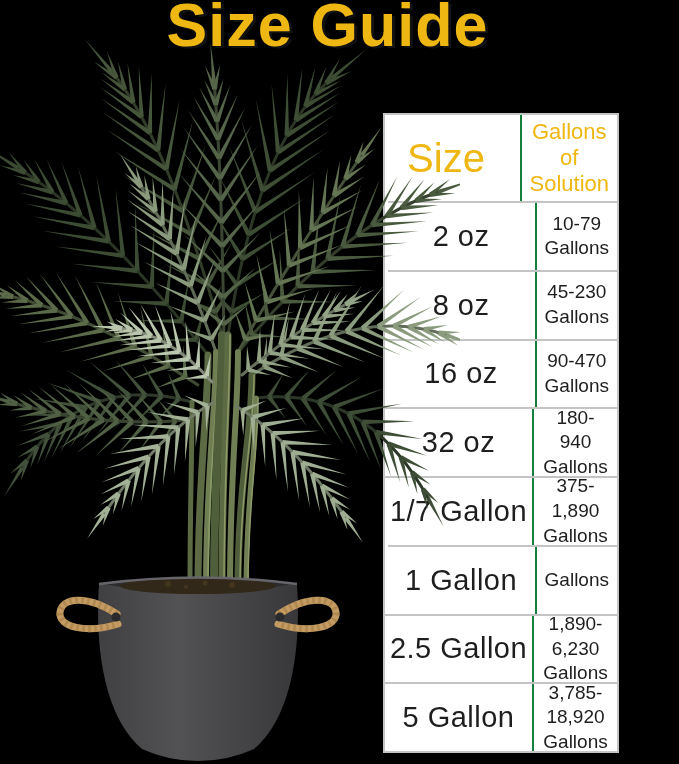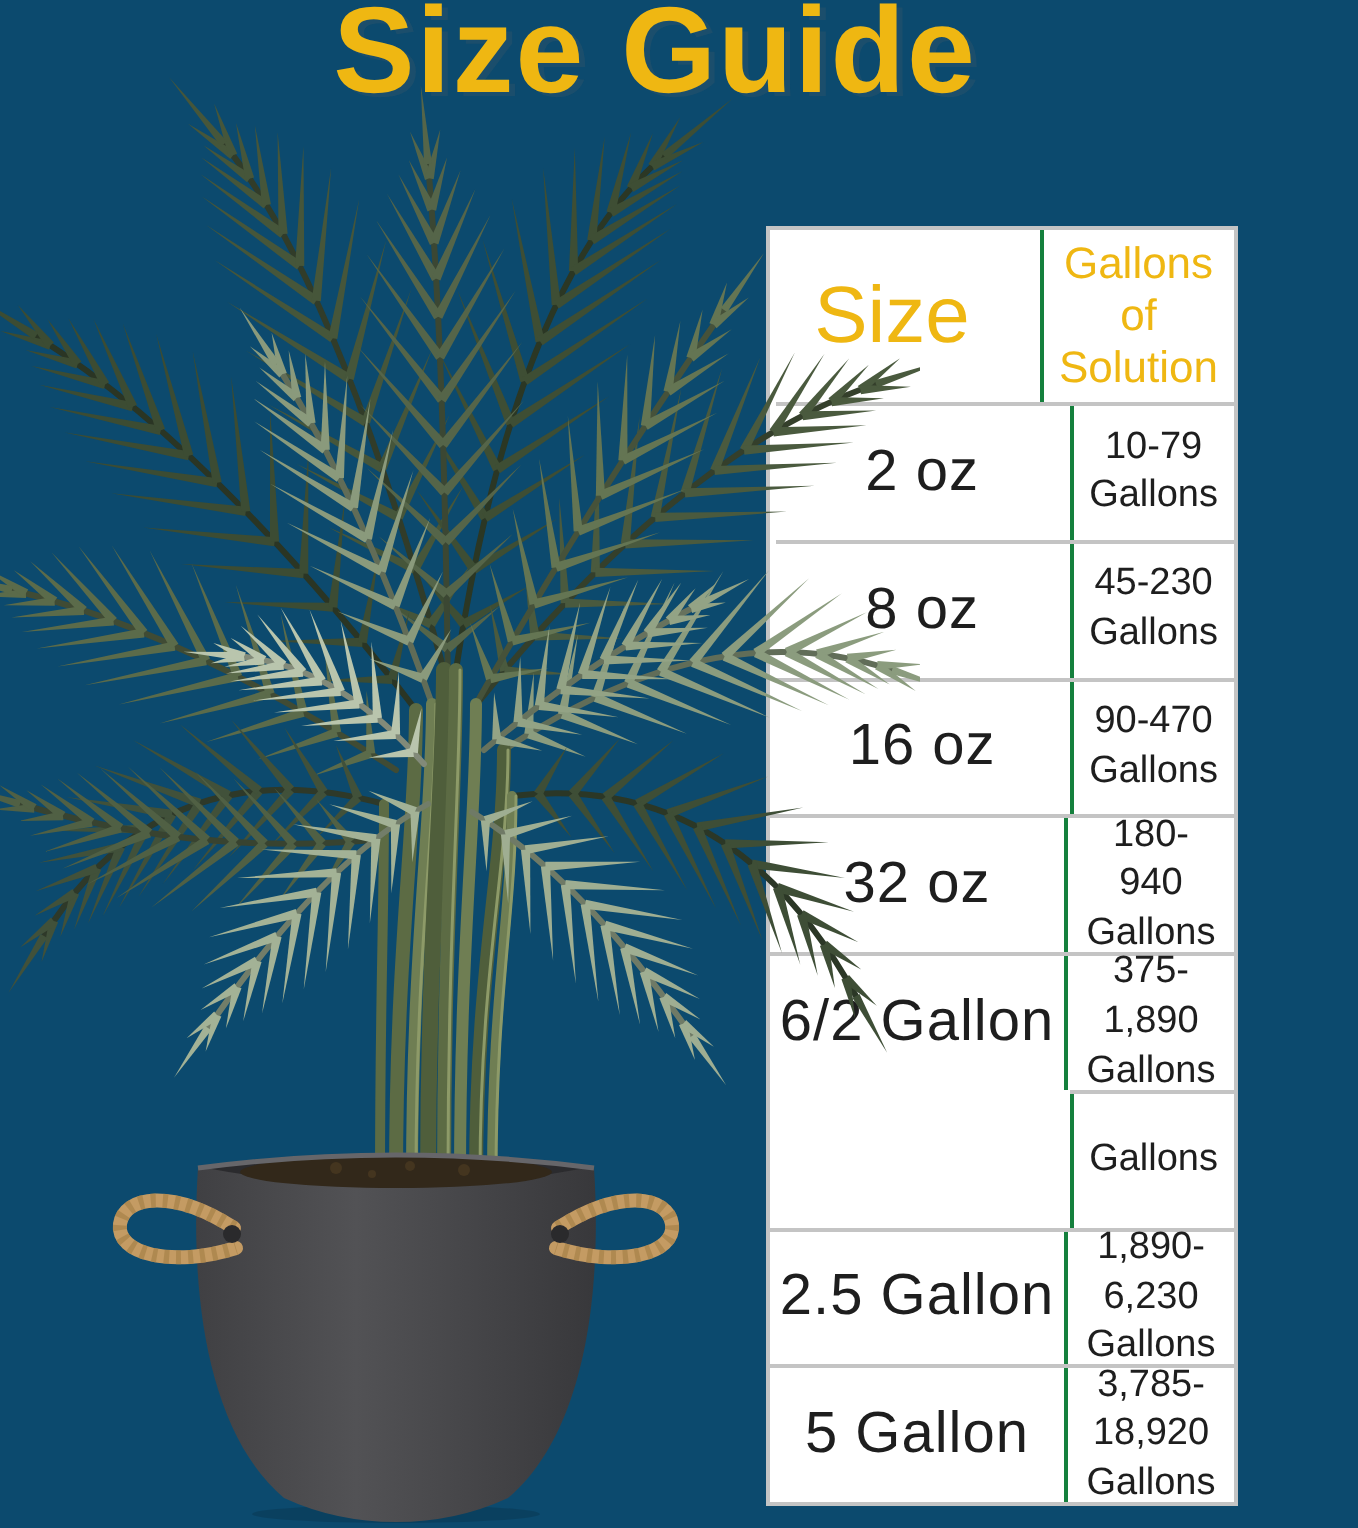--- a/index.html
+++ b/index.html
@@ -1,17 +1,17 @@
 <!DOCTYPE html>
 <html><head>
 <meta charset="utf-8">
 <style>
   html,body{margin:0;padding:0;background:#fff;}
   .page{
-    position:relative;width:679px;height:764px;background:#0c4a6e;
+    position:relative;width:679px;height:764px;background:#000000;
     overflow:hidden;font-family:"Liberation Sans",sans-serif;
   }
   .title{
     position:absolute;top:-10px;left:0;width:655px;margin:0;
     text-align:center;font-size:61px;font-weight:800;letter-spacing:1px;
     color:#EFB712;z-index:5;
     text-shadow:3px 2px 0 rgba(100,100,100,0.18);
   }
   #plant{position:absolute;left:0;top:0;z-index:3;pointer-events:none;}
   .size-table{
@@ -525,28 +525,29 @@
 
     <div class="trow">
       <div class="cell col-size size-val">32 oz</div>
       <div class="cell col-gal gal-val">
         <span>180-940</span>
         <span>Gallons</span>
       </div>
     </div>
 
     <div class="trow">
-      <div class="cell col-size size-val">6/2 Gallon</div>
+      <div class="cell col-size size-val">1/7 Gallon</div>
       <div class="cell col-gal gal-val">
         <span>375-1,890</span>
         <span>Gallons</span>
       </div>
     </div>
 
     <div class="trow">
+      <div class="cell col-size size-val">1 Gallon</div>
       <div class="cell col-gal gal-val">
         <span>Gallons</span>
       </div>
     </div>
 
     <div class="trow">
       <div class="cell col-size size-val">2.5 Gallon</div>
       <div class="cell col-gal gal-val">
         <span>1,890-6,230</span>
         <span>Gallons</span>

